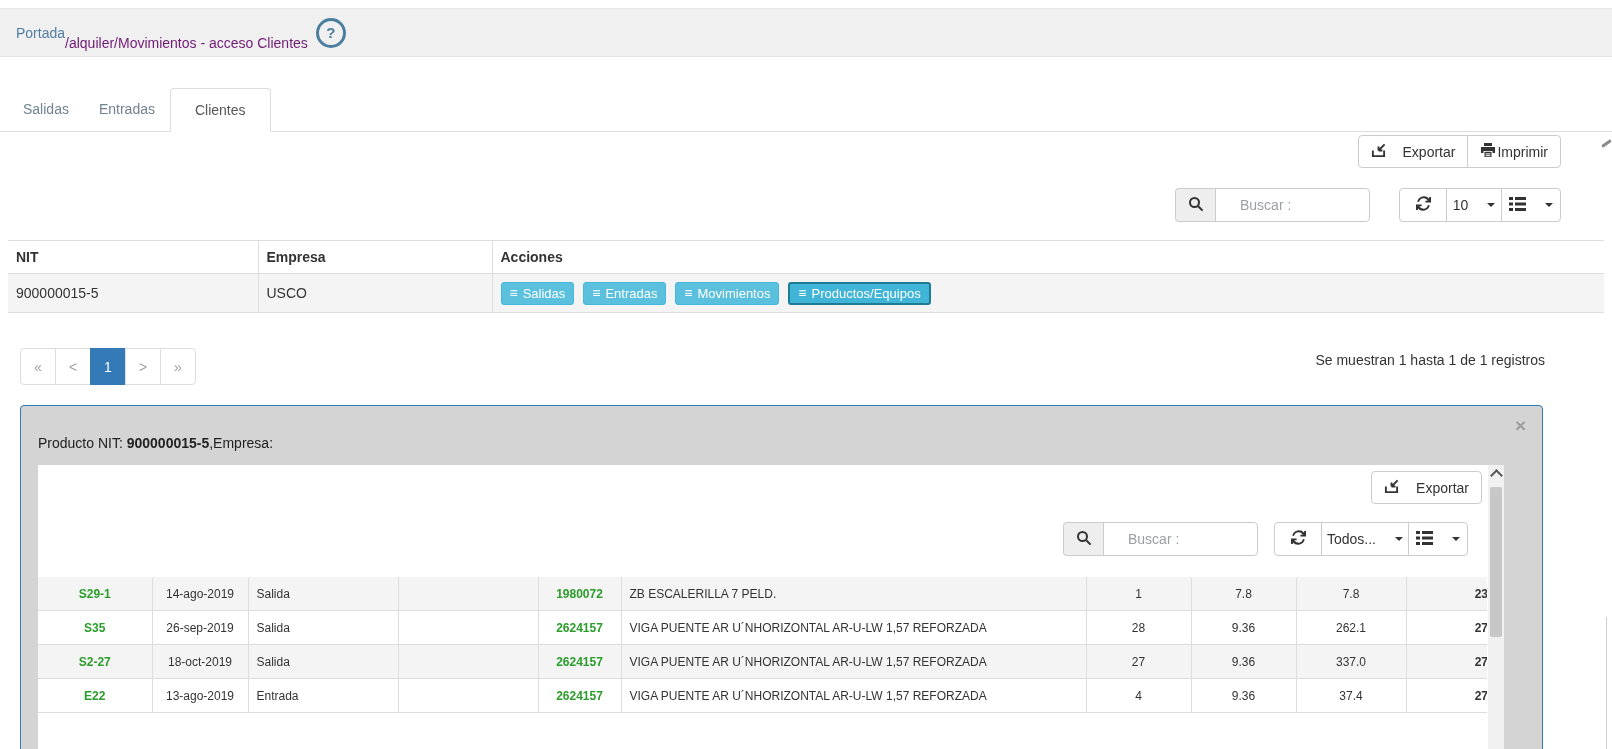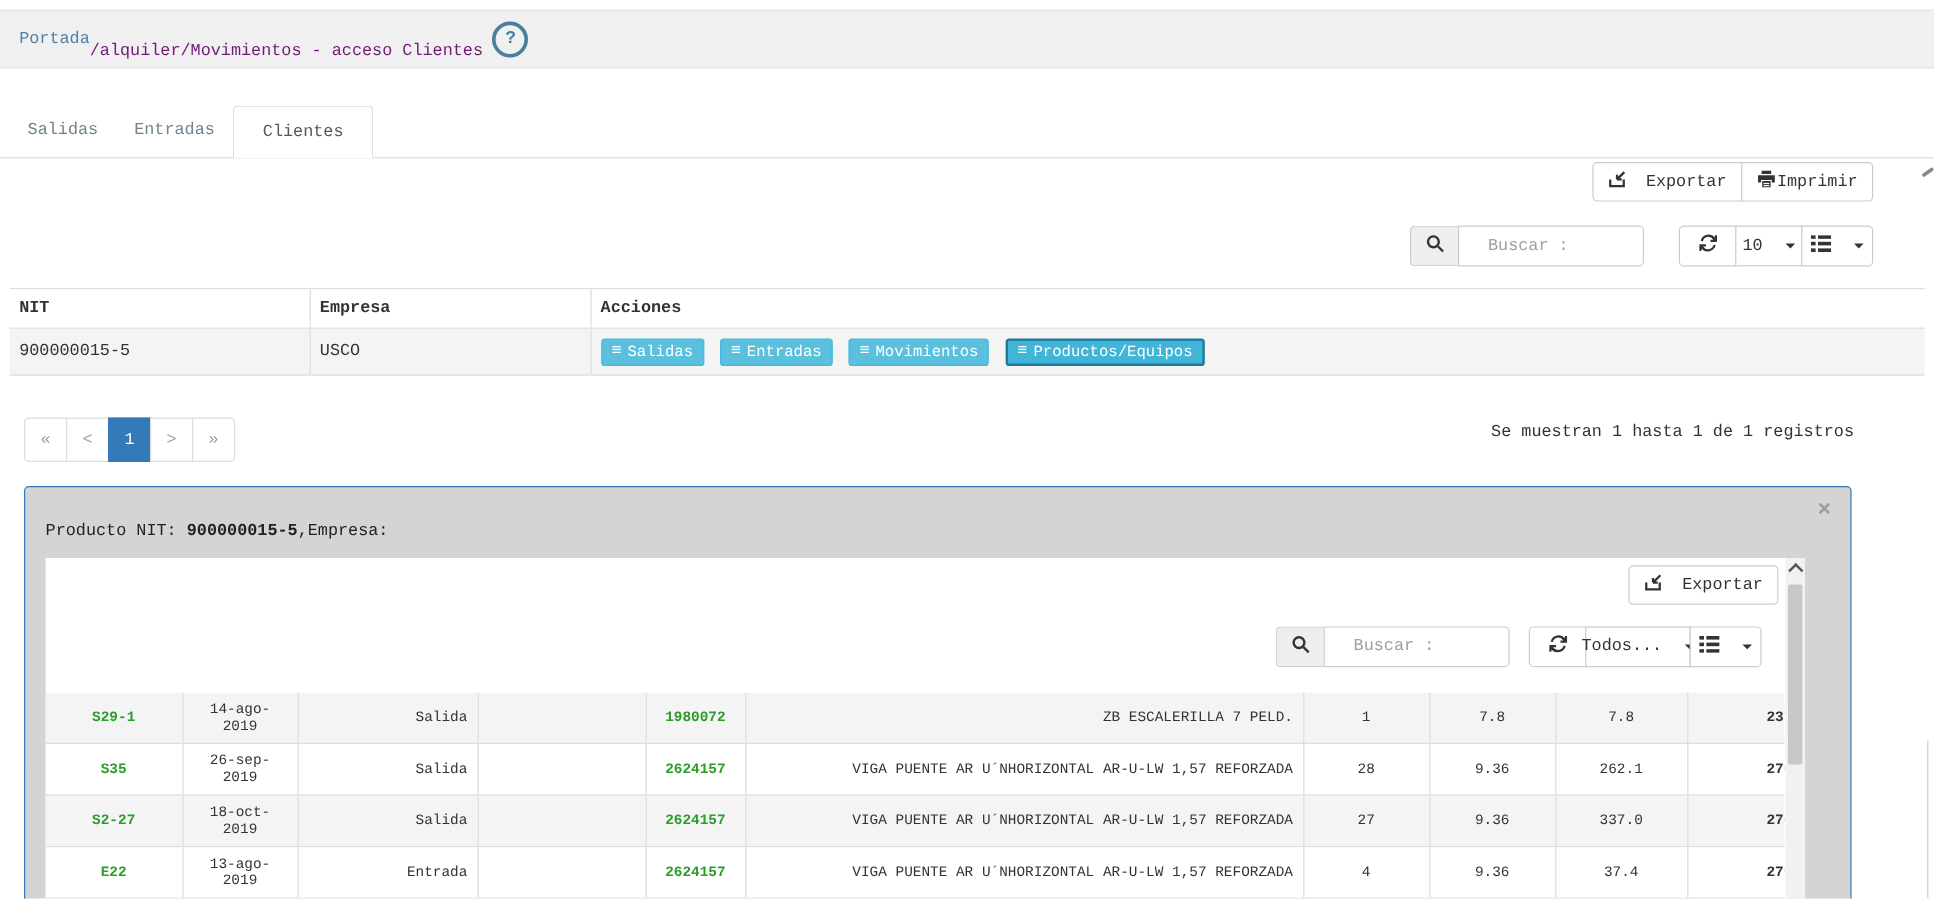--- a/index.html
+++ b/index.html
@@ -1,17 +1,17 @@
 <!DOCTYPE html>
 <html><head>
 <meta charset="utf-8">
 <style>
   html,body{margin:0;padding:0;background:#fff;}
   .screen{position:relative;width:1612px;height:749px;overflow:hidden;background:#fff;
-          font-family:Liberation Mono, monospace;font-size:14px;color:#333;}
+          font-family:Liberation Sans, sans-serif;font-size:14px;color:#333;}
 
   
   .topbar{position:absolute;left:0;top:8px;width:1612px;height:49px;background:#f0f0f0;
           border-top:1px solid #e5e5e5;border-bottom:1px solid #e3e3e3;
           display:flex;align-items:center;padding-left:16px;box-sizing:border-box;}
   .crumb-home{color:#537ea2;cursor:pointer;}
   .crumb-path{color:#701a75;margin-top:21px;}
   .help-icon{margin-left:8px;width:24px;height:24px;border:3px solid #4a7e9e;border-radius:50%;
              color:#4a7e9e;font-weight:bold;font-size:15px;display:inline-flex;
              align-items:center;justify-content:center;cursor:pointer;}
@@ -103,21 +103,21 @@
   .tablewrap{position:absolute;left:0;top:112px;width:1449px;height:188px;overflow:hidden;}
   .inner-table{width:1478px;border-collapse:collapse;table-layout:fixed;}
   .inner-table th{font-weight:bold;font-size:14px;padding:7px 6px;border-top:1px solid #ddd;
                   border-bottom:1px solid #ddd;text-align:center;}
   .inner-table td{padding:7px 8px;font-size:12px;height:19px;border-bottom:1px solid #ddd;}
   .inner-table th+th,.inner-table td+td{border-left:1px solid #ddd;}
   .inner-table tr.odd td{background:#f4f4f4;}
   .inner-table tr.even td{background:#fff;}
   .green{color:#2a9d2a;font-weight:bold;text-align:center;}
   .cell-c{text-align:center;}
-  .cell-l{text-align:right;}
+  .cell-l{text-align:left;}
   .valor{font-weight:bold;text-align:right;white-space:nowrap;}
   .th-valor{text-align:left !important;padding-left:6px !important;}
 
   
   .edge-artifact{position:absolute;left:1601px;top:142px;width:11px;height:3px;background:#8a8a8a;
                  transform:rotate(-35deg);border-radius:2px;}
   .edge-line{position:absolute;left:1606px;top:617px;width:1px;height:132px;background:#cfcfcf;}
 </style>
 </head>
 <body>

